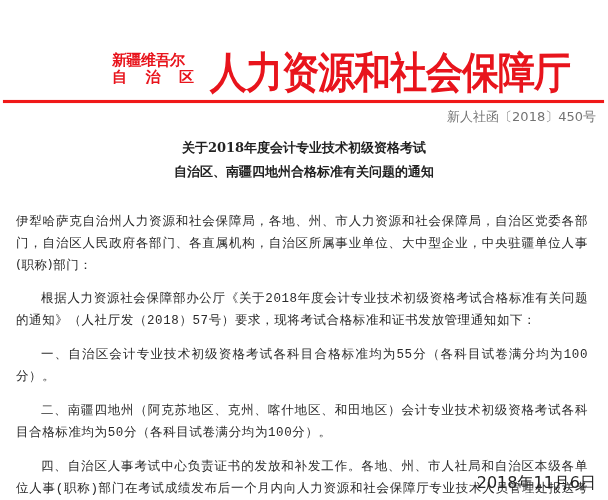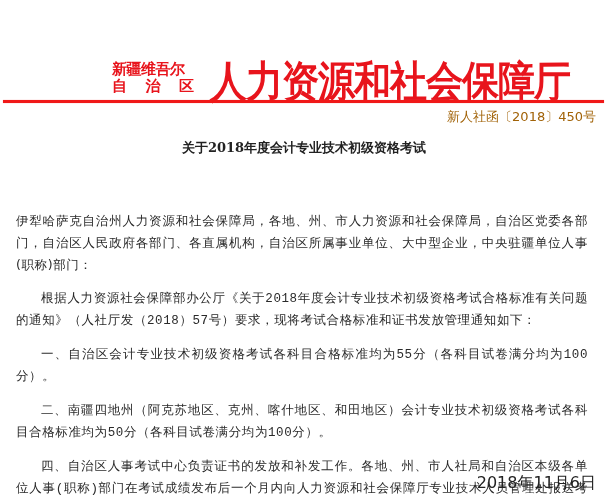--- a/index.html
+++ b/index.html
@@ -11,21 +11,21 @@
       width: 608px;
       height: 500px;
       position: relative;
       overflow: hidden;
       color: #222222;
       font-family: "DejaVu Sans", "Liberation Sans", sans-serif;
     }
     .masthead {
       position: absolute;
       left: 0;
-      top: 61px;
+      top: 52px;
       width: 608px;
       height: 48px;
     }
     .org-small {
       position: absolute;
       left: 112px;
       top: 0px;
       width: 84px;
       color: #e8141c;
       font-family: "DejaVu Serif", "Liberation Serif", serif;
@@ -65,21 +65,21 @@
       height: 3px;
       background: #f01818;
       box-shadow: 0 0 1px #f46a6a;
     }
     .doc-number {
       position: absolute;
       right: 12px;
       top: 108px;
       font-size: 13px;
       line-height: 18px;
-      color: #a16207;
+      color: #737373;
       white-space: nowrap;
       font-family: "DejaVu Sans", "Liberation Sans", sans-serif;
     }
     .title {
       position: absolute;
       left: 0;
       top: 136px;
       width: 608px;
       text-align: center;
       font-family: "DejaVu Serif", "Liberation Serif", serif;
@@ -131,20 +131,21 @@
   </div>
   <div class="org-big">人力资源和社会保障厅</div>
 </div>
 
 <div class="red-rule"></div>
 
 <div class="doc-number">新人社函〔2018〕450号</div>
 
 <div class="title">
   <div>关于2018年度会计专业技术初级资格考试</div>
+  <div>自治区、南疆四地州合格标准有关问题的通知</div>
 </div>
 
 <div class="body-text">
   <p>伊犁哈萨克自治州人力资源和社会保障局，各地、州、市人力资源和社会保障局，自治区党委各部门，自治区人民政府各部门、各直属机构，自治区所属事业单位、大中型企业，中央驻疆单位人事(职称)部门：</p>
   <p class="indent">根据人力资源社会保障部办公厅《关于2018年度会计专业技术初级资格考试合格标准有关问题的通知》（人社厅发（2018）57号）要求，现将考试合格标准和证书发放管理通知如下：</p>
   <p class="indent">一、自治区会计专业技术初级资格考试各科目合格标准均为55分（各科目试卷满分均为100分）。</p>
   <p class="indent">二、南疆四地州（阿克苏地区、克州、喀什地区、和田地区）会计专业技术初级资格考试各科目合格标准均为50分（各科目试卷满分均为100分）。</p>
   <p class="indent">四、自治区人事考试中心负责证书的发放和补发工作。各地、州、市人社局和自治区本级各单位人事(职称)部门在考试成绩发布后一个月内向人力资源和社会保障厅专业技术人员管理处报送考试合格人员信息（数据盘和盖章纸质版各一式两份），并统一到自治区人事考试中心办理证书。</p>
 </div>
 

